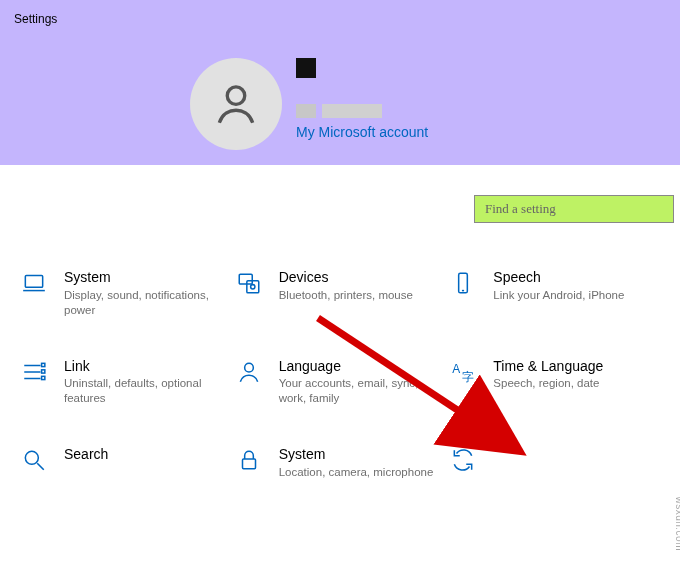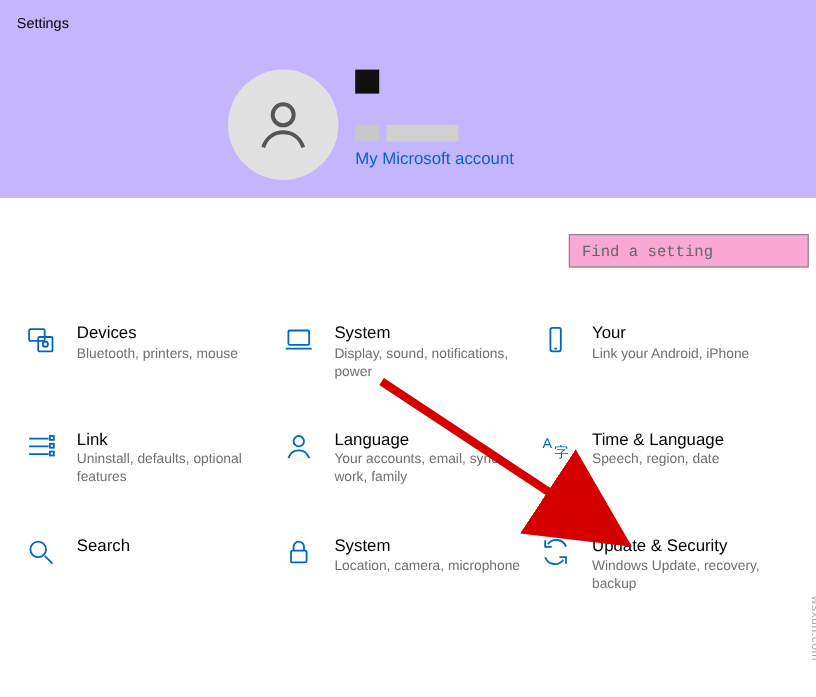--- a/index.html
+++ b/index.html
@@ -57,23 +57,23 @@
     display: flex;
     justify-content: flex-end;
     padding: 30px 6px 0 0;
   }
   .search-box {
     width: 200px;
     height: 28px;
     border: 1px solid #888;
     padding: 0 10px;
     font-size: 13px;
-    font-family: Liberation Mono, monospace;
+    font-family: Liberation Serif, serif;
     color: #555;
-    background:#f9a8d4;
+    background:#bef264;
   }
   .search-box::placeholder { color: #666; }
   .tiles {
     padding: 46px 20px 0 20px;
     display: grid;
     grid-template-columns: repeat(3, 1fr);
     column-gap: 4px;
     row-gap: 40px;
   }
   .tile {
@@ -140,53 +140,53 @@
 
 <div class="search-row">
   <input class="search-box" type="text" placeholder="Find a setting" style="">
 </div>
 
 <div class="tiles">
 
   <div class="tile">
     <div class="tile-icon">
       <svg viewBox="0 0 24 24">
+          <rect x="4" y="5" width="16" height="11" rx="1"></rect>
+          <path d="M2 19h20"></path>
+        </svg>
+    </div>
+    <div class="tile-text">
+      <div class="tile-title">System</div>
+      <div class="tile-desc">Display, sound, notifications, power</div>
+    </div>
+  </div>
+
+  <div class="tile">
+    <div class="tile-icon">
+      <svg viewBox="0 0 24 24">
           <rect x="3" y="4" width="12" height="9" rx="1"></rect>
           <rect x="10" y="10" width="11" height="11" rx="1"></rect>
           <circle cx="15.5" cy="15.5" r="2"></circle>
         </svg>
     </div>
     <div class="tile-text">
       <div class="tile-title">Devices</div>
       <div class="tile-desc">Bluetooth, printers, mouse</div>
     </div>
   </div>
 
   <div class="tile">
     <div class="tile-icon">
       <svg viewBox="0 0 24 24">
-          <rect x="4" y="5" width="16" height="11" rx="1"></rect>
-          <path d="M2 19h20"></path>
-        </svg>
-    </div>
-    <div class="tile-text">
-      <div class="tile-title">System</div>
-      <div class="tile-desc">Display, sound, notifications, power</div>
-    </div>
-  </div>
-
-  <div class="tile">
-    <div class="tile-icon">
-      <svg viewBox="0 0 24 24">
           <rect x="8" y="3" width="8" height="18" rx="1.5"></rect>
           <line x1="11" y1="19" x2="13" y2="19"></line>
         </svg>
     </div>
     <div class="tile-text">
-      <div class="tile-title">Your</div>
+      <div class="tile-title">Speech</div>
       <div class="tile-desc">Link your Android, iPhone</div>
     </div>
   </div>
 
   <div class="tile">
     <div class="tile-icon">
       <svg viewBox="0 0 24 24">
           <line x1="3" y1="6" x2="18" y2="6"></line>
           <line x1="3" y1="12" x2="18" y2="12"></line>
           <line x1="3" y1="18" x2="18" y2="18"></line>
@@ -253,24 +253,20 @@
   </div>
 
   <div class="tile">
     <div class="tile-icon">
       <svg viewBox="0 0 24 24">
           <path d="M20 8a8 8 0 0 0-14-2"></path>
           <polyline points="4 3 4 8 9 8"></polyline>
           <path d="M4 16a8 8 0 0 0 14 2"></path>
           <polyline points="20 21 20 16 15 16"></polyline>
         </svg>
-    </div>
-    <div class="tile-text">
-      <div class="tile-title">Update &amp; Security</div>
-      <div class="tile-desc">Windows Update, recovery, backup</div>
     </div>
   </div>
 
 </div>
 
 <svg class="arrow-annot" viewBox="0 0 230 160">
   <defs>
     <marker id="ah" markerWidth="14" markerHeight="14" refX="10" refY="6" orient="auto">
       <path d="M0,0 L12,6 L0,12 Z" fill="#d40000"></path>
     </marker>

